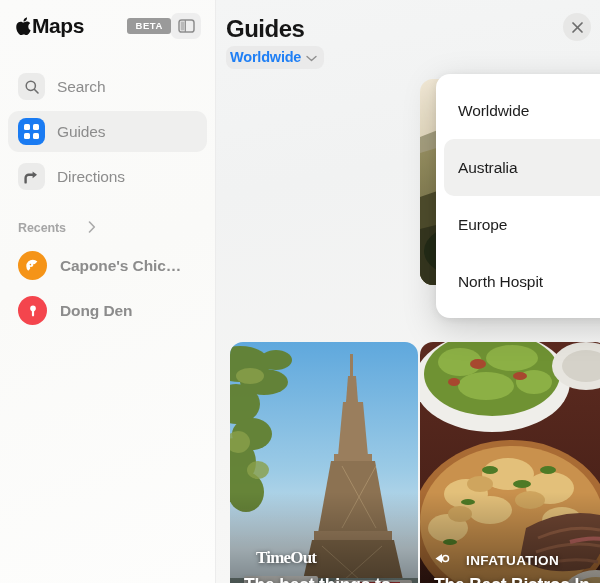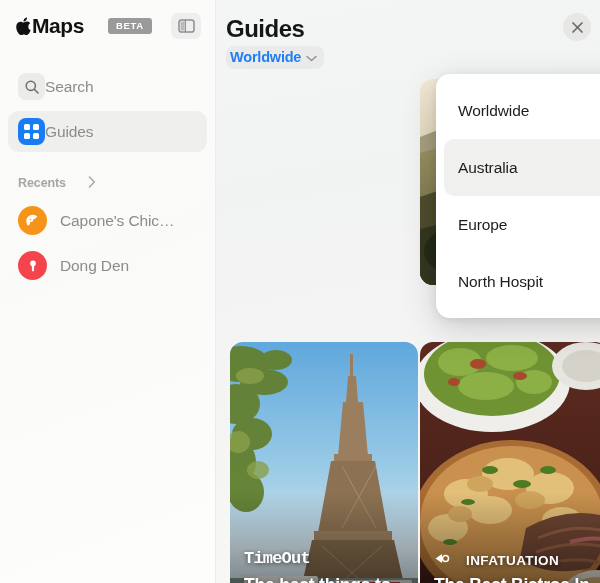--- a/index.html
+++ b/index.html
@@ -29,22 +29,23 @@
   }
   .sb-top {
     display: flex;
     align-items: center;
     height: 52px;
     padding: 0 14px 0 16px;
   }
   .brand {
     display: flex;
     align-items: center;
-    gap: 24px;
+    gap: 0;
     flex: 1;
+    justify-content: space-between;
   }
   .brand-name {
     display: flex;
     align-items: baseline;
     font-size: 21px;
     font-weight: 700;
     letter-spacing: -0.4px;
     color: #121212;
   }
   .apple-logo {
@@ -74,21 +75,21 @@
     cursor: pointer;
   }
 
   .nav {
     margin-top: 14px;
     padding: 0 8px;
   }
   .nav-item {
     display: flex;
     align-items: center;
-    gap: 0;
+    gap: 12px;
     height: 41px;
     padding: 0 10px;
     border-radius: 11px;
     cursor: pointer;
     margin-bottom: 4px;
   }
   .nav-item.active { background: #efefee; }
   .nav-icon {
     width: 27px; height: 27px;
     border-radius: 8px;
@@ -126,20 +127,21 @@
     color: #a6a6a6;
     letter-spacing: -0.1px;
   }
   .recent-item {
     display: flex;
     align-items: center;
     gap: 13px;
     height: 45px;
     padding: 0 10px 0 18px;
     cursor: pointer;
+    font-weight: bold;
   }
   .recent-icon {
     width: 29px; height: 29px;
     border-radius: 50%;
     display: flex; align-items: center; justify-content: center;
     flex: 0 0 29px;
   }
   .recent-label {
     font-size: 15.5px;
     color: #8c8c8c;
@@ -225,21 +227,22 @@
     position: absolute;
     left: 14px;
     bottom: 62px;
     color: #fff;
     font-weight: 700;
     text-shadow: 0 1px 4px rgba(0,0,0,.6);
   }
   .pub-timeout {
     font-size: 17px;
     letter-spacing: -0.8px;
-    font-family: Liberation Mono, monospace;
+    font-family: Liberation Serif, serif;
+    margin-left: 12px;
   }
   .pub-infatuation {
     font-size: 13.5px;
     letter-spacing: 0.4px;
     display: flex;
     align-items: center;
     gap: 16px;
   }
 
   
@@ -316,20 +319,29 @@
           <span class="grid-dots">
               <i></i>
               <i></i>
               <i></i>
               <i></i>
             </span>
         </span>
         <span class="nav-label">Guides</span>
       </div>
 
+      <div class="nav-item">
+        <span class="nav-icon">
+          <svg width="17" height="16" viewBox="0 0 17 16">
+            <path d="M2.6 13.4 V8.9 a3.1 3.1 0 0 1 3.1-3.1 H11.2" fill="none" stroke="#5e5e5e" stroke-width="2.4" stroke-linecap="round"></path>
+            <path d="M9.6 2.4 L14 5.8 L9.6 9.2 Z" fill="#5e5e5e"></path>
+          </svg>
+        </span>
+        <span class="nav-label">Directions</span>
+      </div>
     </nav>
 
     <div class="recents-head">
       <span class="recents-title">Recents</span>
       <span>
         <svg width="8" height="12" viewBox="0 0 8 12">
           <path d="M1.5 1 L6.3 6 L1.5 11" fill="none" stroke="#aaaaaa" stroke-width="1.6" stroke-linecap="round" stroke-linejoin="round"></path>
         </svg>
       </span>
     </div>

